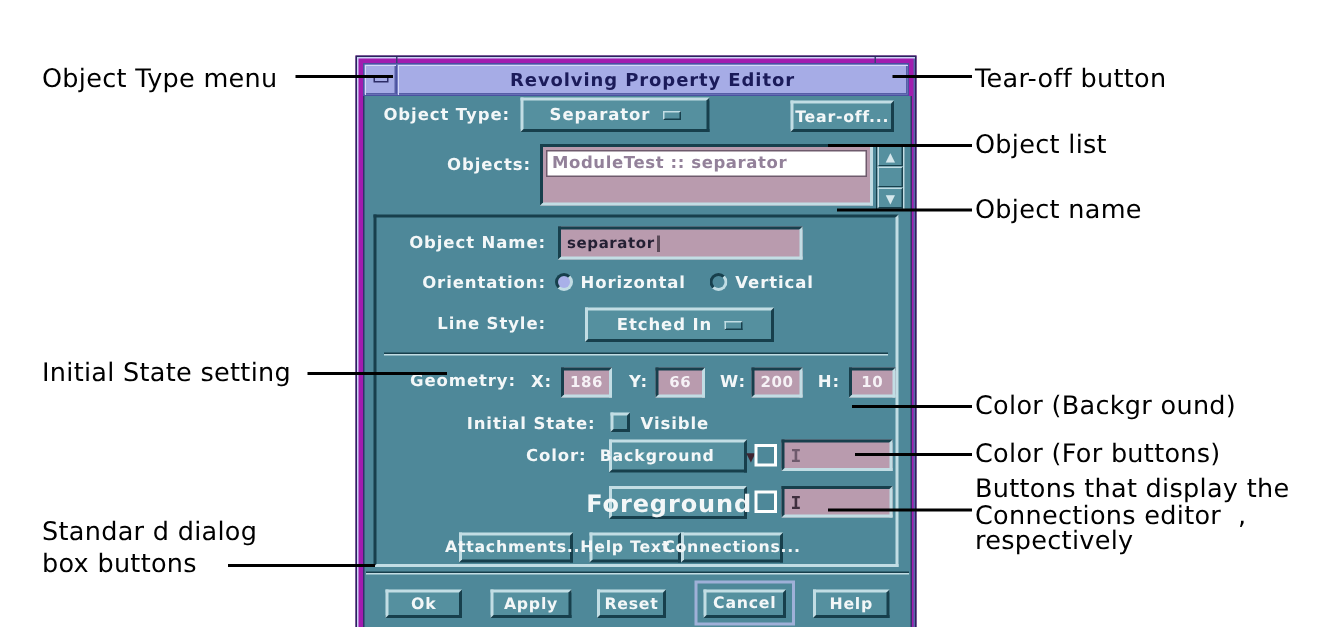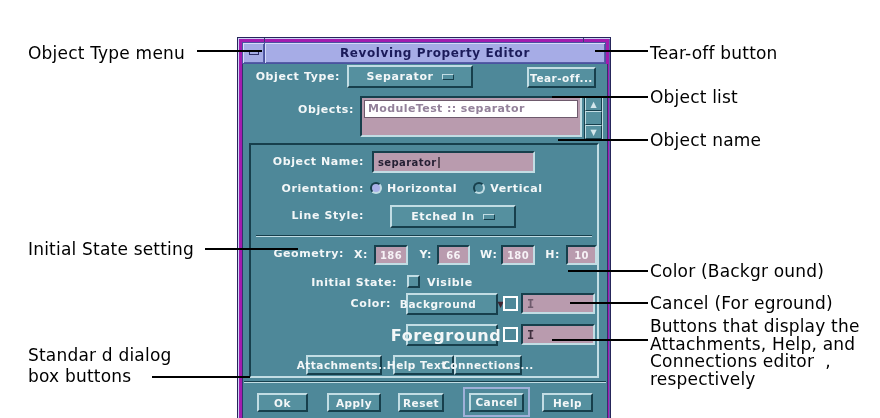--- a/index.html
+++ b/index.html
@@ -96,25 +96,24 @@
   <div class="callout-text" style="left:650px; top:87px;">
     <div>Object list</div>
   </div>
   <div class="callout-text" style="left:650px; top:130px;">
     <div>Object name</div>
   </div>
   <div class="callout-text" style="left:650px; top:261px;">
     <div>Color (Backgr ound)</div>
   </div>
   <div class="callout-text" style="left:650px; top:293px;">
-    <div>Cancel (For eground)</div>
+    <div>Color (For buttons)</div>
   </div>
   <div class="callout-text small-lh" style="left:650px; top:318px;">
     <div>Buttons that display the</div>
-    <div>Attachments, Help, and</div>
     <div>Connections editor&nbsp;&nbsp;,</div>
     <div>respectively</div>
   </div>
 
   <div class="callout-line" style="left:197px; top:50px; width:65px;"></div>
   <div class="callout-line" style="left:205px; top:248px; width:93px;"></div>
   <div class="callout-line" style="left:152px; top:376px; width:98px;"></div>
   <div class="callout-line" style="left:595px; top:50px; width:53px;"></div>
   <div class="callout-line" style="left:552px; top:96px; width:96px;"></div>
   <div class="callout-line" style="left:558px; top:139px; width:90px;"></div>
@@ -183,21 +182,21 @@
         <div class="mlabel" style="left:103px; top:103px; width:14px;">X:</div>
         <div class="field sunkenp" style="left:123px; top:100px; width:34px; height:20px;">
           <span class="val-light">186</span>
         </div>
         <div class="mlabel" style="left:167px; top:103px; width:14px;">Y:</div>
         <div class="field sunkenp" style="left:186px; top:100px; width:33px; height:20px;">
           <span class="val-light">66</span>
         </div>
         <div class="mlabel" style="left:229px; top:103px; width:16px;">W:</div>
         <div class="field sunkenp" style="left:250px; top:100px; width:34px; height:20px;">
-          <span class="val-light">180</span>
+          <span class="val-light">200</span>
         </div>
         <div class="mlabel" style="left:294px; top:103px; width:15px;">H:</div>
         <div class="field sunkenp" style="left:315px; top:100px; width:31px; height:20px;">
           <span class="val-light">10</span>
         </div>
 
         <div class="mlabel" style="left:0; top:131px; width:146px;">Initial State:</div>
         <div class="checkbox" style="left:156px; top:130px;"></div>
         <div class="mlabel" style="left:176px; top:131px; width:55px; text-align:left;">Visible</div>
 

